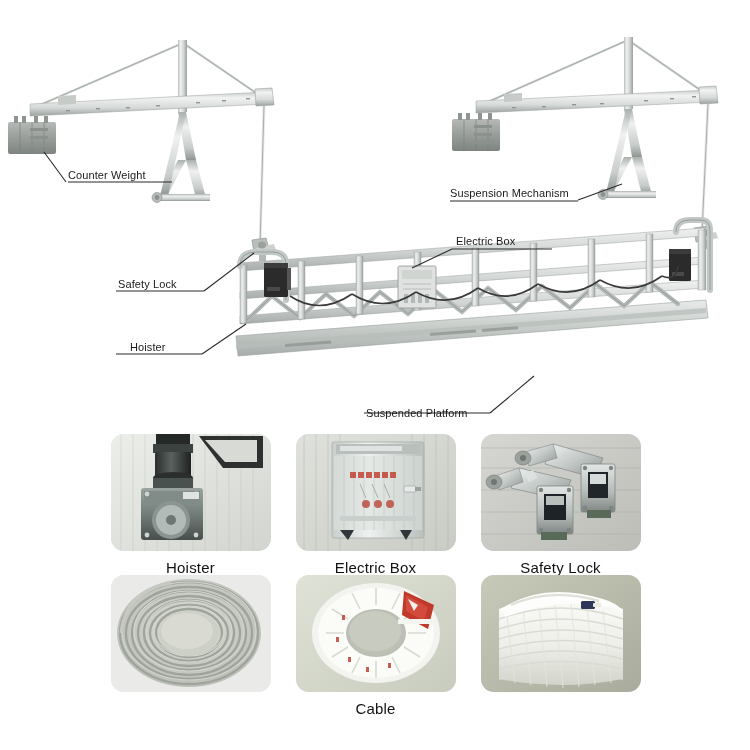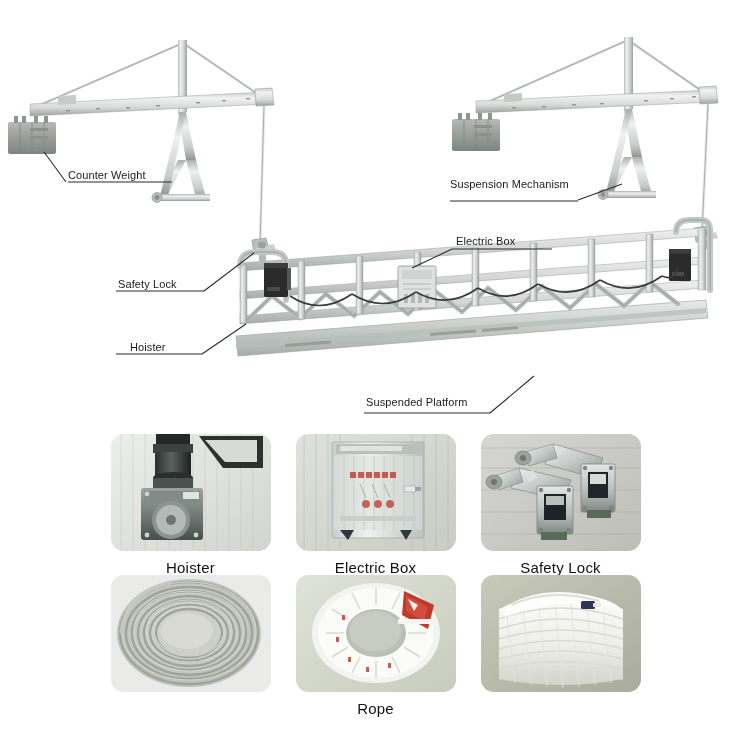--- a/index.html
+++ b/index.html
@@ -315,25 +315,25 @@
 
         <path d="M 202 354 L 246 324"></path>
         <path d="M 116 354 L 202 354"></path>
 
         <path d="M 490 413 L 534 376"></path>
         <path d="M 364 413 L 490 413"></path>
       </g>
     </svg>
 
     <div class="callout" style="left:68px;  top:169px;">Counter Weight</div>
-    <div class="callout" style="left:450px; top:178px;">Suspension Mechanism</div>
+    <div class="callout" style="left:450px; top:187px;">Suspension Mechanism</div>
     <div class="callout" style="left:456px; top:235px;">Electric Box</div>
     <div class="callout" style="left:118px; top:278px;">Safety Lock</div>
     <div class="callout" style="left:130px; top:341px;">Hoister</div>
-    <div class="callout" style="left:366px; top:396px;">Suspended Platform</div>
+    <div class="callout" style="left:366px; top:407px;">Suspended Platform</div>
   </div>
 
   <div id="grid">
 
     <div class="cell" style="left:98px; top:6px;">
       <div class="thumb">
         <svg viewBox="0 0 160 117" preserveAspectRatio="none">
           <defs>
             <linearGradient id="h-bg" x1="0" y1="0" x2="1" y2="1">
               <stop offset="0%" stop-color="#eceeea"></stop>
@@ -596,21 +596,21 @@
 
           <g fill="#b8392e" opacity="0.8">
             <rect x="46" y="40" width="3" height="5"></rect>
               <rect x="40" y="62" width="3" height="5"></rect>
             <rect x="52" y="82" width="3" height="5"></rect>
               <rect x="70" y="92" width="3" height="5"></rect>
             <rect x="92" y="88" width="3" height="5"></rect>
           </g>
         </svg>
       </div>
-      <div class="caption">Rope</div>
+      <div class="caption">Cable</div>
     </div>
 
     <div class="cell" style="left:468px; top:147px;">
       <div class="thumb">
         <svg viewBox="0 0 160 117" preserveAspectRatio="none">
           <defs>
             <linearGradient id="r-bg" x1="0" y1="0" x2="1" y2="1">
               <stop offset="0%" stop-color="#c7c9b9"></stop>
                 <stop offset="100%" stop-color="#a9ac9c"></stop>
             </linearGradient>

